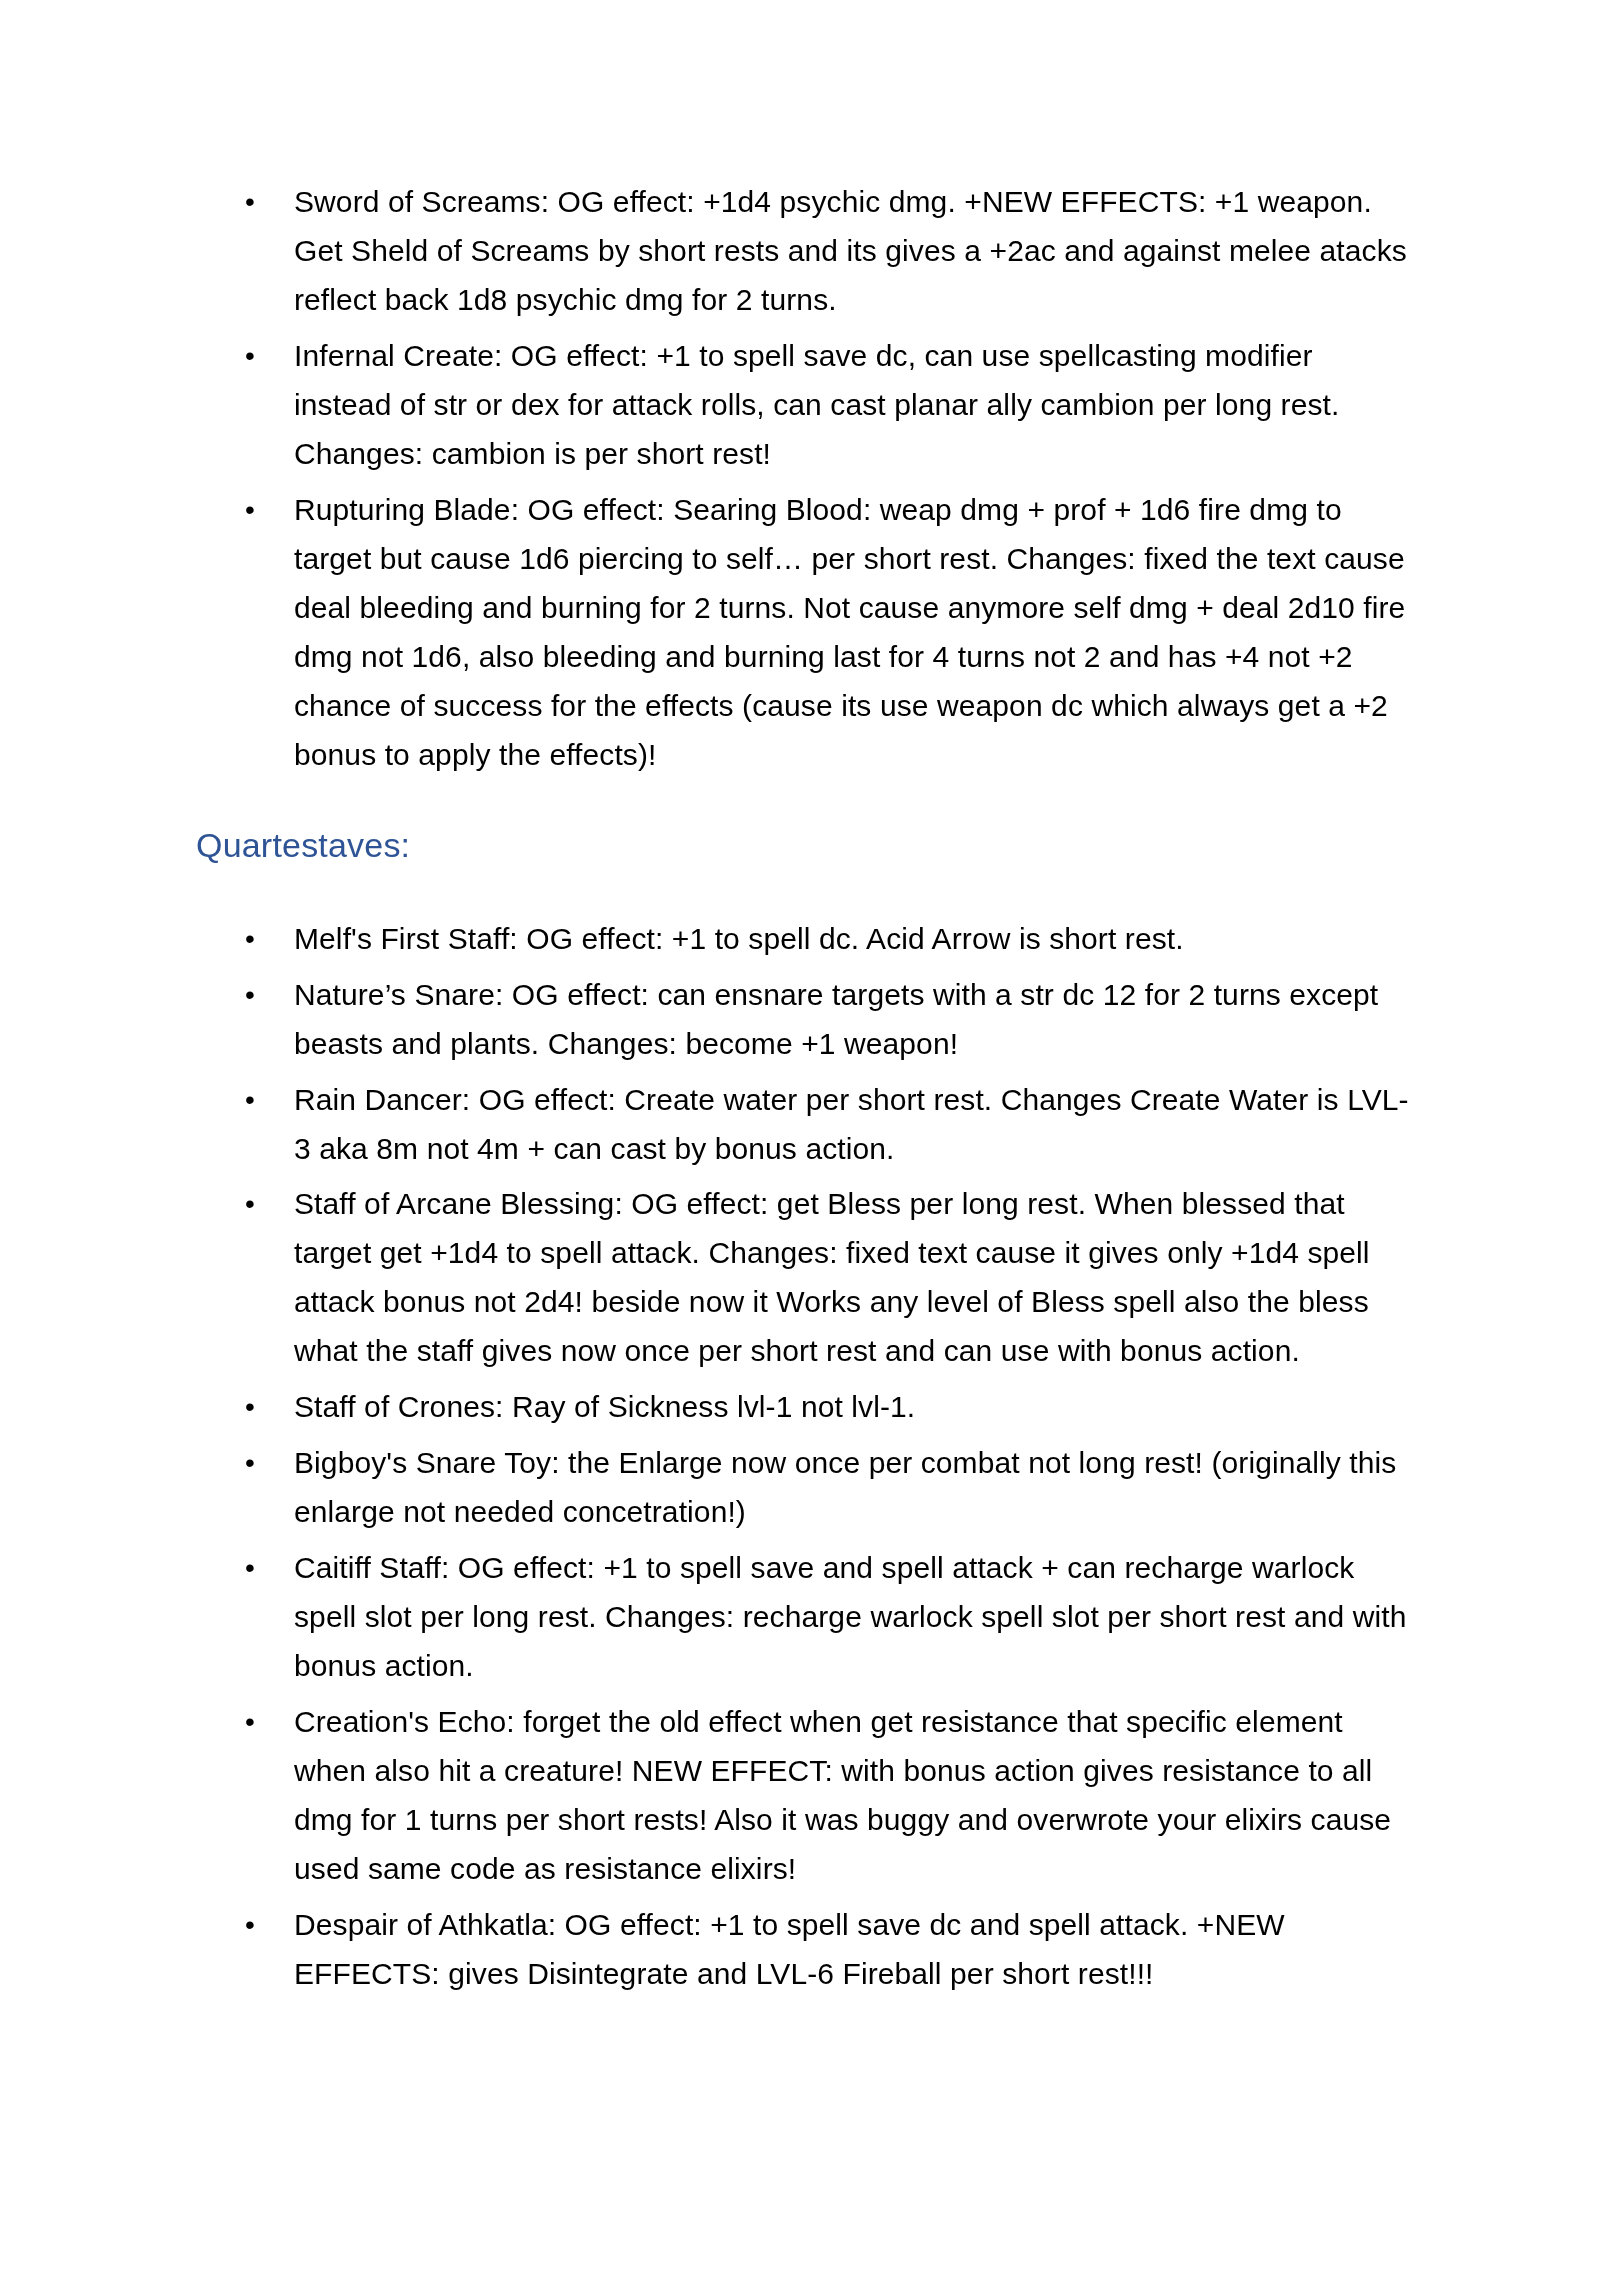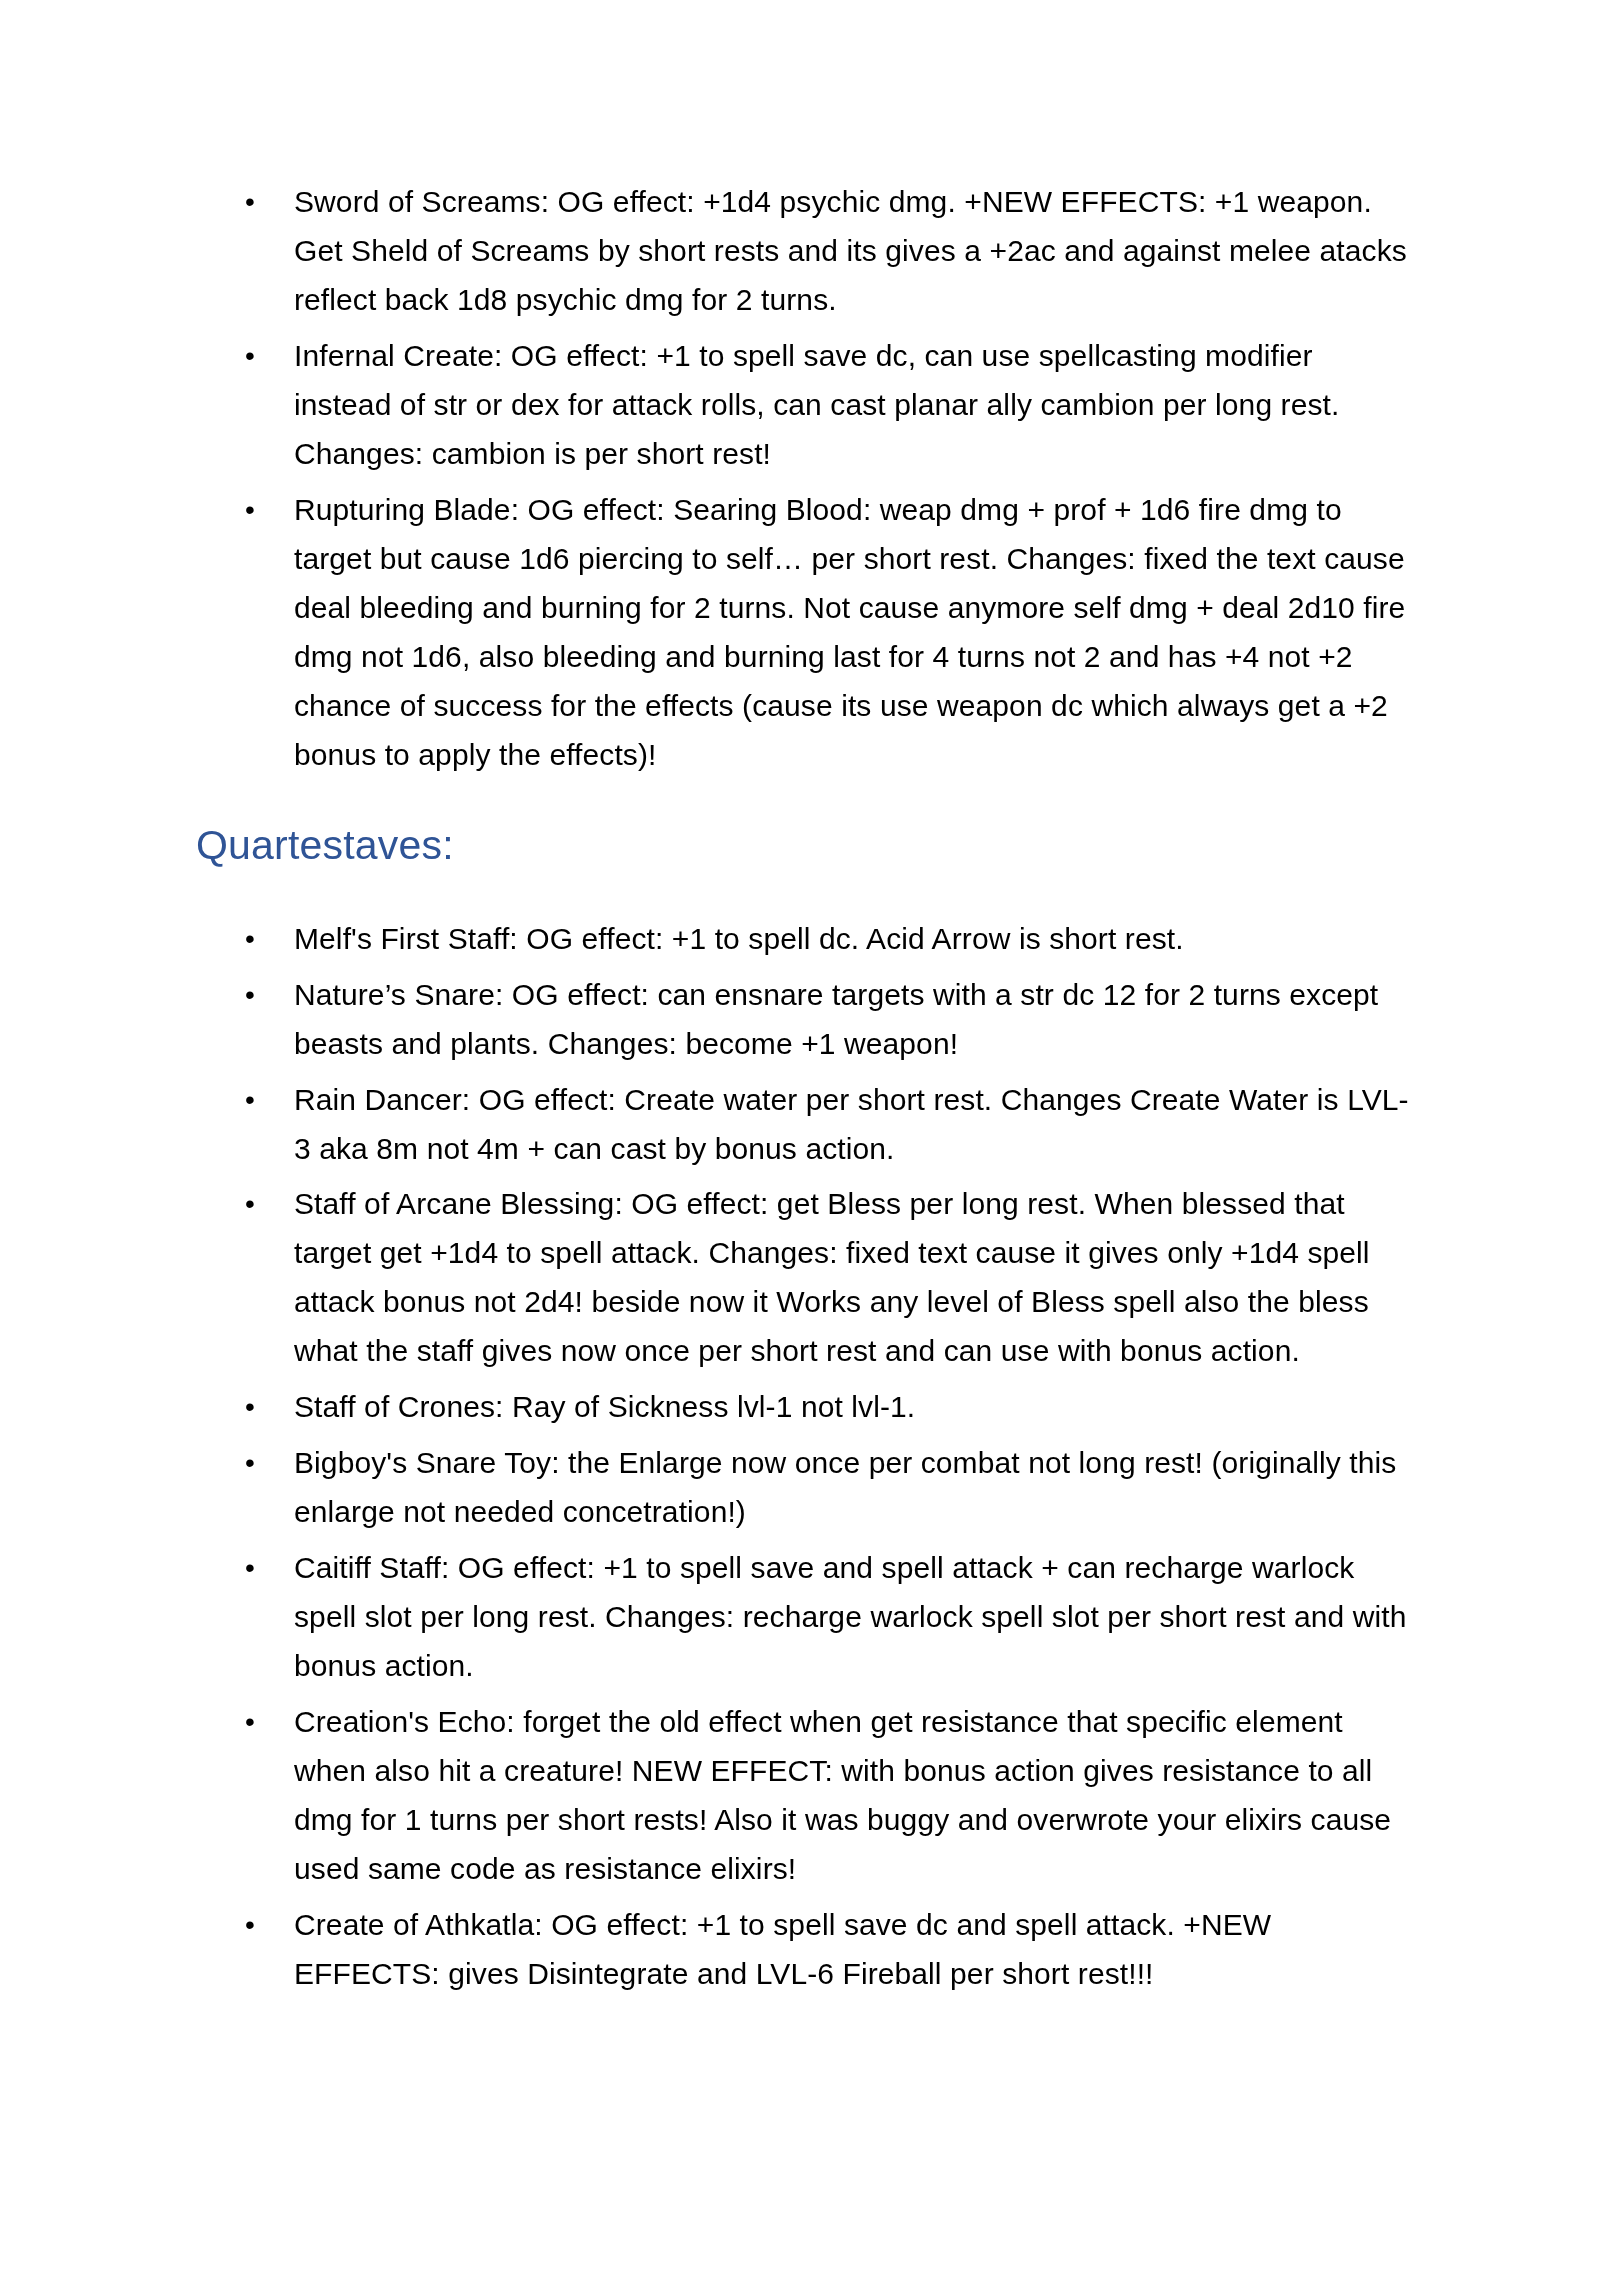--- a/index.html
+++ b/index.html
@@ -45,21 +45,21 @@
   .bullet {
     position: absolute;
     left: 49px;
     top: 0;
     font-size: 28px;
   }
   .item-title {
     font-weight: normal;
   }
   .doc-heading {
-    font-size: 41px;
+    font-size: 34px;
     font-weight: 400;
     color: var(--color-heading, #2F5496);
     line-height: 55px;
     margin: 39px 0 41px 0;
     letter-spacing: 0.2px;
   }
 </style>
 </head>
 <body>
 
@@ -99,19 +99,19 @@
       <li>
         <span class="bullet">•</span><span class="item-title">Bigboy's Snare Toy</span><span class="item-body">: the Enlarge now once per combat not long rest! (originally this enlarge not needed concetration!)</span>
       </li>
       <li>
         <span class="bullet">•</span><span class="item-title">Caitiff Staff</span><span class="item-body">: OG effect: +1 to spell save and spell attack + can recharge warlock spell slot per long rest. Changes: recharge warlock spell slot per short rest and with bonus action.</span>
       </li>
       <li>
         <span class="bullet">•</span><span class="item-title">Creation's Echo</span><span class="item-body">: forget the old effect when get resistance that specific element when also hit a creature! NEW EFFECT: with bonus action gives resistance to all dmg for 1 turns per short rests! Also it was buggy and overwrote your elixirs cause used same code as resistance elixirs!</span>
       </li>
       <li>
-        <span class="bullet">•</span><span class="item-title">Create of Athkatla</span><span class="item-body">: OG effect: +1 to spell save dc and spell attack. +NEW EFFECTS: gives Disintegrate and LVL-6 Fireball per short rest!!!</span>
+        <span class="bullet">•</span><span class="item-title">Despair of Athkatla</span><span class="item-body">: OG effect: +1 to spell save dc and spell attack. +NEW EFFECTS: gives Disintegrate and LVL-6 Fireball per short rest!!!</span>
       </li>
     </ul>
 
   </div>
 </div>
 
 
 </body></html>

